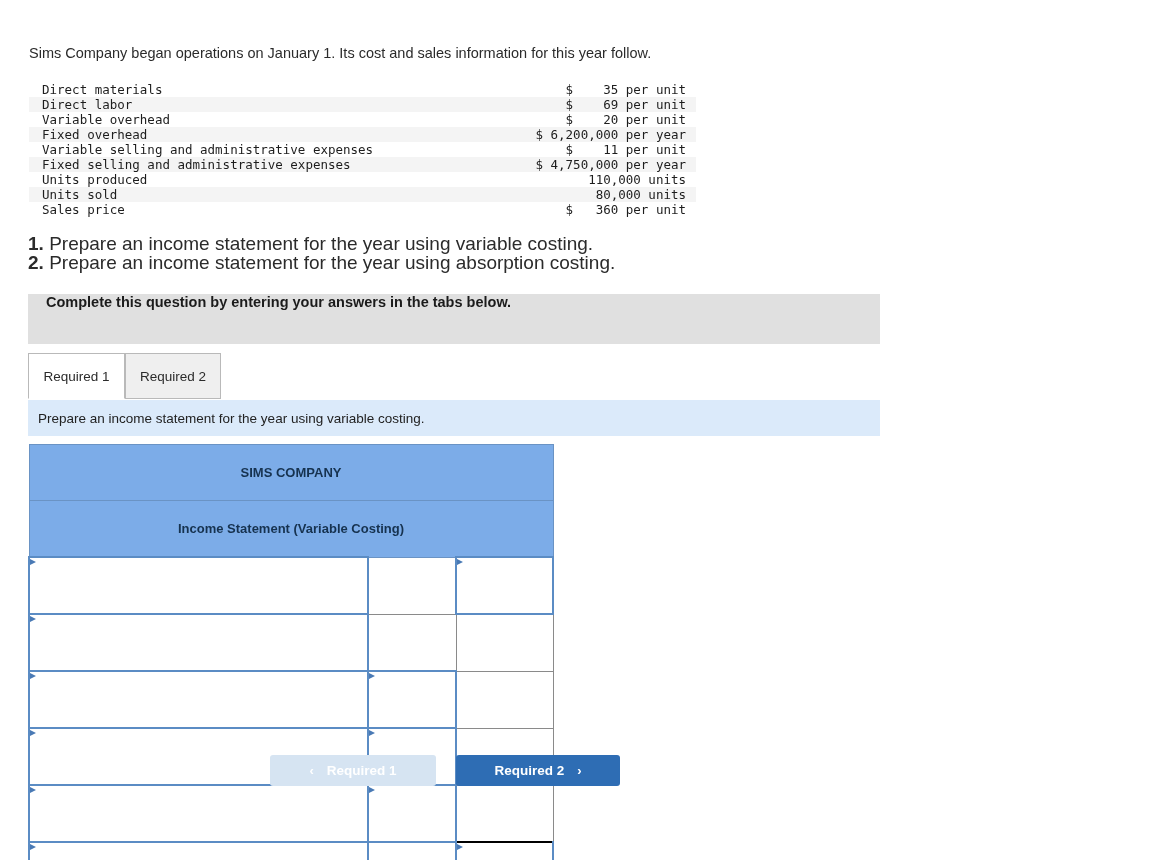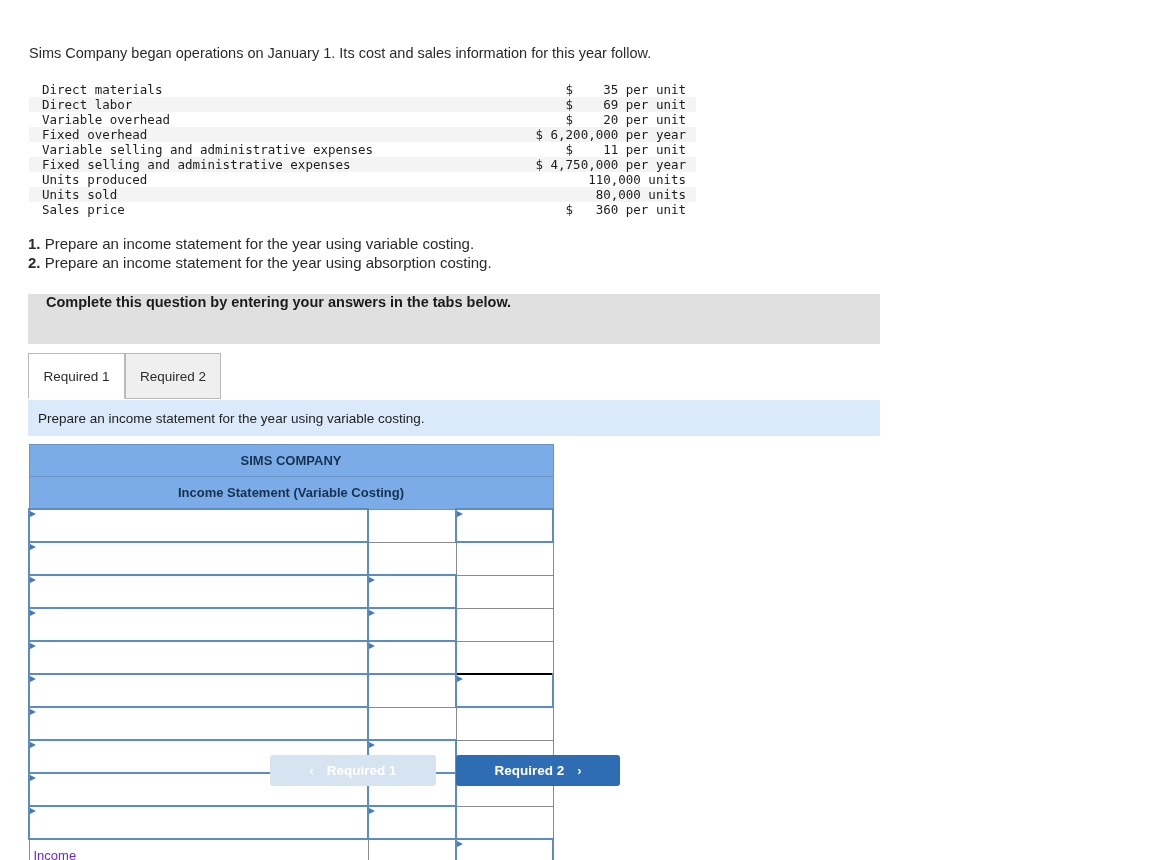--- a/index.html
+++ b/index.html
@@ -34,21 +34,21 @@
   .facts tr { height: 15px; }
   .facts tr:nth-child(even) { background: #f4f4f4; }
   .facts td { padding: 0; line-height: 15px; }
   .facts td.lbl { padding-left: 13px; white-space: nowrap; }
   .facts td.val { text-align: right; padding-right: 10px; white-space: pre; }
 
   
   .reqs {
     position: absolute;
     left: 28px; top: 234px;
-    font-size: 15px;
+    font-size: 19px;
     line-height: 19px;
     color: #2b2b2b;
   }
   .reqs b { font-weight: bold; }
 
   
   .banner {
     position: absolute;
     left: 28px; top: 294px;
     width: 852px; height: 50px;
@@ -100,21 +100,21 @@
     position: absolute;
     left: 28px; top: 444px;
     width: 524px;
     border-collapse: collapse;
     table-layout: fixed;
   }
   .sheet col.c1 { width: 339px; }
   .sheet col.c2 { width: 88px; }
   .sheet col.c3 { width: 97px; }
 
-  .sheet td { padding: 4px; height: 23px; }
+  .sheet td { padding: 16px; height: 23px; }
 
   .hdr {
     background: #7cace8;
     border: 1px solid #6a93c4;
     text-align: center;
     font-size: 13px;
     font-weight: bold;
     color: #16324f;
     height: 24px;
   }

